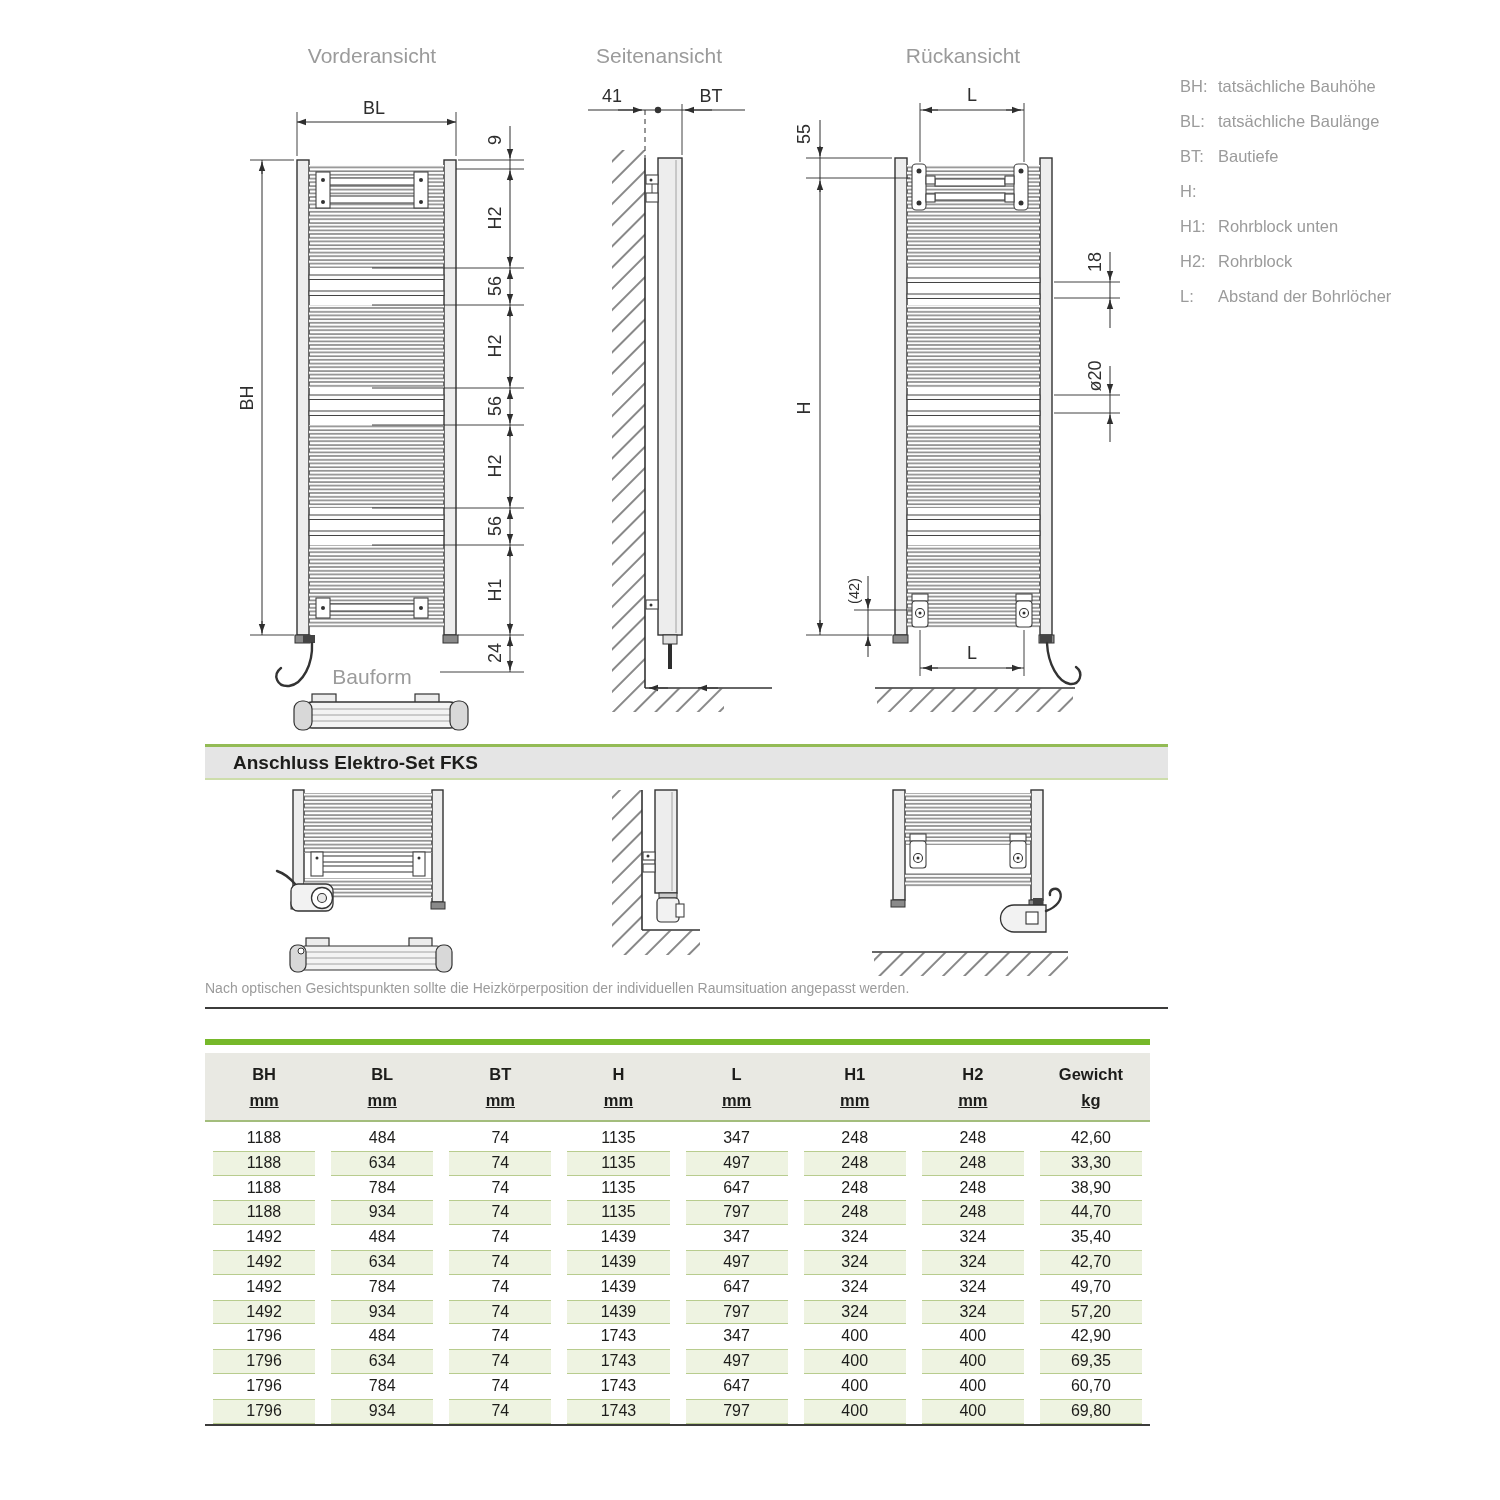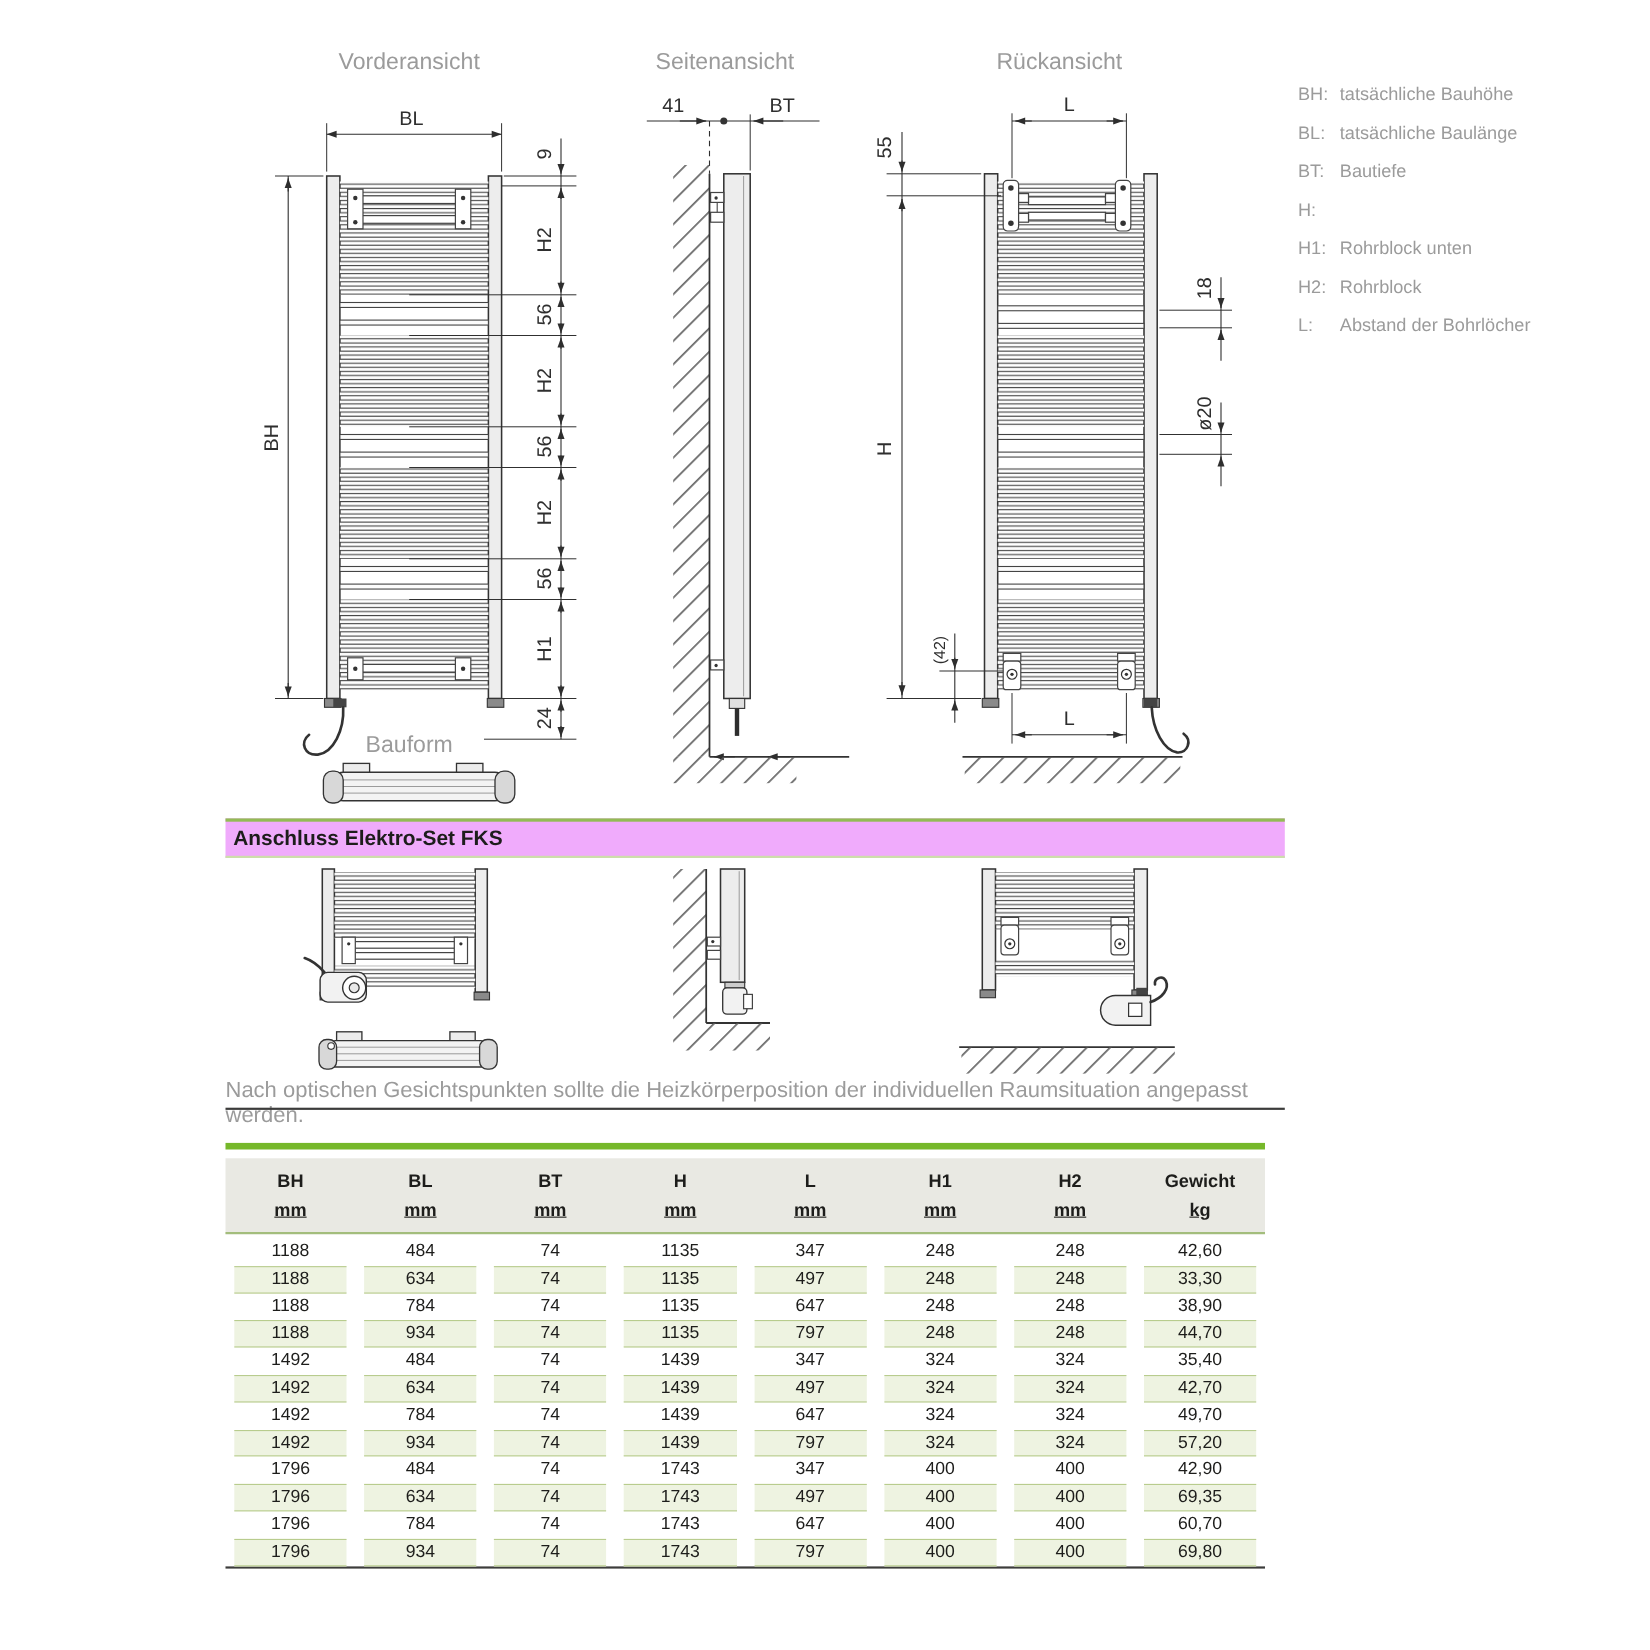--- a/index.html
+++ b/index.html
@@ -27,24 +27,24 @@
   text.vtitle{font-size:21px;fill:#9b9b9b;}
 
   
   .legend{position:absolute;left:1180px;top:76px;width:258px;}
   .legend-item{display:flex;margin-bottom:14px;color:#9b9b9b;font-size:16.5px;line-height:21px;}
   .lg-key{width:38px;flex:none;}
   .lg-text{flex:1;}
 
   
   .anschluss-bar{position:absolute;left:205px;top:744px;width:963px;height:36px;box-sizing:border-box;
-    background:#f0abfc;border-top:3px solid #93bb55;border-bottom:2px solid #cdddab;
-    line-height:31px;font-weight:bold;font-size:19px;color:#1d1d1b;padding-left:7px;}
-
-  .note{position:absolute;left:205px;top:980px;width:980px;font-size:20px;color:#9b9b9b;}
+    background:#e5e5e5;border-top:3px solid #93bb55;border-bottom:2px solid #cdddab;
+    line-height:31px;font-weight:bold;font-size:19px;color:#1d1d1b;padding-left:28px;}
+
+  .note{position:absolute;left:205px;top:980px;width:980px;font-size:14px;color:#9b9b9b;}
   .divider{position:absolute;left:205px;top:1007px;width:963px;border-top:2px solid #3c3c3b;}
 
   
   .table-wrap{position:absolute;left:205px;top:1039px;width:945px;}
   .green-bar{height:6px;background:#76b82a;margin-bottom:8px;}
   .table-title{font-size:22px;font-weight:bold;color:#1d1d1b;margin:0 0 10px 2px;}
   .thead{display:grid;grid-template-columns:repeat(8,1fr);background:#e9e9e3;
          border-bottom:2px solid #a3bd7c;padding:12px 0 10px;}
   .th{text-align:center;font-weight:bold;color:#1d1d1b;font-size:16.5px;}
   .th-unit{margin-top:7px;text-decoration:underline;}

